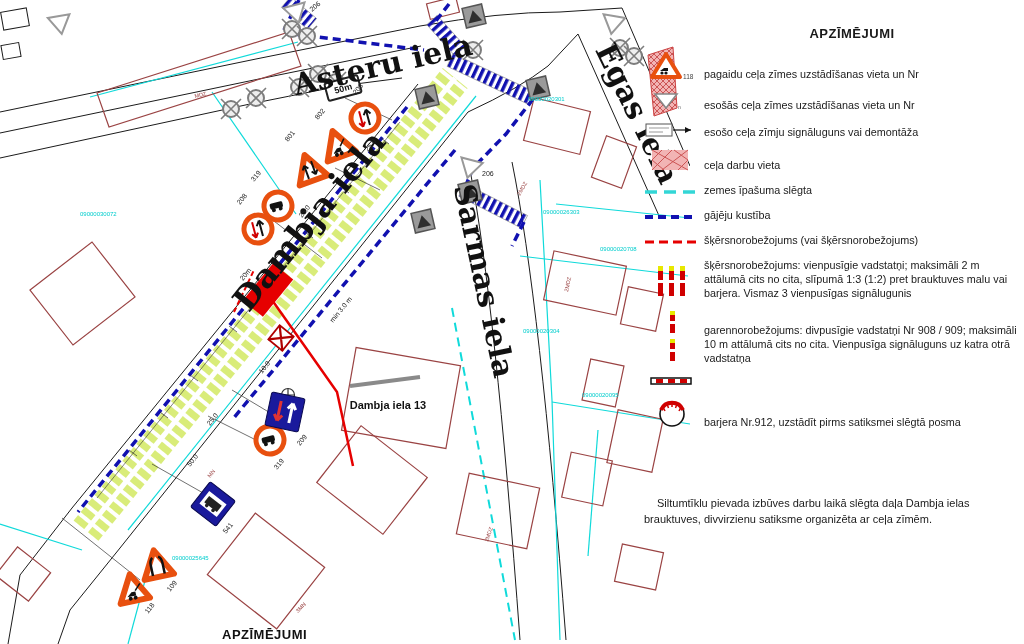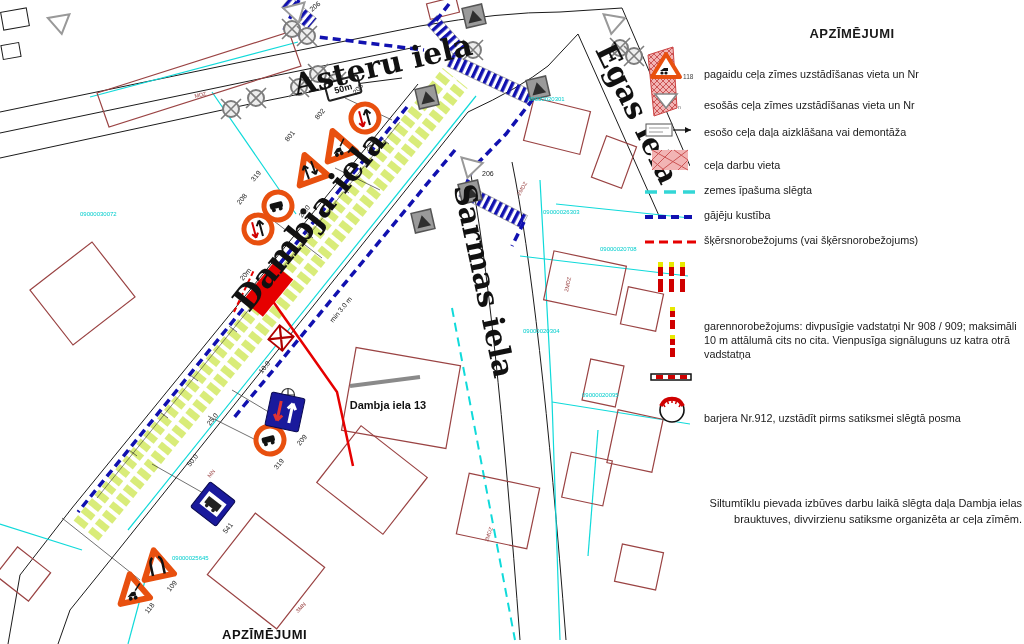--- a/index.html
+++ b/index.html
@@ -5,21 +5,21 @@
   html,body{margin:0;padding:0;background:#fff;}
   #canvas{position:relative;width:1024px;height:644px;background:#ffffff;overflow:hidden;
           font-family:"Liberation Sans",sans-serif;}
   #mapsvg{position:absolute;left:0;top:0;}
   .legend{position:absolute;left:642px;top:26px;width:380px;color:#1a1a1a;}
   .legend-title{font-size:13px;font-weight:bold;text-align:center;letter-spacing:.5px;
                 padding-left:40px;margin-bottom:10px;}
   .lrow{display:flex;align-items:flex-end;margin-bottom:9px;}
   .lic{width:62px;flex:0 0 62px;display:flex;justify-content:center;align-items:center;}
   .ltx{font-size:10.8px;line-height:1.3;padding-top:2px;}
-  .notes{position:absolute;left:644px;top:496px;width:378px;color:#1a1a1a;text-align:right;}
+  .notes{position:absolute;left:644px;top:496px;width:378px;color:#1a1a1a;}
   .notes p{font-size:11px;line-height:1.45;margin:0 0 11px 0;text-indent:13px;}
   .map-bottom-title{position:absolute;left:222px;top:627px;font-size:13px;font-weight:bold;
                     letter-spacing:.5px;color:#111;}
   .street{font-family:"DejaVu Serif",serif;font-weight:bold;fill:#111;}
   .cad{fill:#00cdcd;font-size:6px;}
   .meas{fill:#222;font-size:7px;}
   .slab{fill:#222;font-size:7px;}
   .blab{fill:#9a4343;font-size:5.5px;}
 </style>
 </head>
@@ -386,21 +386,21 @@
 
   <div class="lrow">
     <div class="lic">
       <svg width="56" height="18">
             <rect x="1" y="3" width="26" height="12" fill="#fff" stroke="#555" stroke-width="1"></rect>
             <path d="M4,7 h20 M4,11 h14" stroke="#999" stroke-width="1"></path>
             <path d="M28,9 h18" stroke="#111" stroke-width="1.2"></path>
             <path d="M46,9 l-6,-3 v6 z" fill="#111"></path>
           </svg>
     </div>
-    <div class="ltx">esošo ceļa daļa aizklāšana vai demontāža</div>
+    <div class="ltx">esošo ceļa zīmju signāluguns vai demontāža</div>
   </div>
 
   <div class="lrow">
     <div class="lic">
       <svg width="46" height="24">
             <rect x="2" y="2" width="36" height="20" fill="#f2b4b4"></rect>
             <path d="M2,22 L22,2 M12,22 L38,2 M28,22 L38,12 M2,12 L12,2 M2,2 L38,22 M2,12 L14,22 M24,2 L38,12" stroke="#cc5555" stroke-width="1"></path>
           </svg>
     </div>
     <div class="ltx">ceļa darbu vieta</div>
@@ -443,20 +443,21 @@
               <rect x="2" y="20" width="5" height="3" fill="#fff"></rect>
               <rect x="13" y="10" width="5" height="26" fill="#d00000"></rect>
               <rect x="13" y="6" width="5" height="5" fill="#e8e800"></rect>
               <rect x="13" y="20" width="5" height="3" fill="#fff"></rect>
               <rect x="24" y="10" width="5" height="26" fill="#d00000"></rect>
               <rect x="24" y="6" width="5" height="5" fill="#e8e800"></rect>
               <rect x="24" y="20" width="5" height="3" fill="#fff"></rect>
             </g>
           </svg>
     </div>
+    <div class="ltx">šķērsnorobežojums: vienpusīgie vadstatņi; maksimāli 2 m attālumā cits no cita, slīpumā 1:3 (1:2) pret brauktuves malu vai barjera. Vismaz 3 vienpusīgas signālugunis</div>
   </div>
 
   <div class="lrow">
     <div class="lic">
       <svg width="20" height="56">
             <rect x="7" y="6" width="5" height="18" fill="#d00000"></rect>
             <rect x="7" y="2" width="5" height="4" fill="#e8e800"></rect>
             <rect x="7" y="12" width="5" height="3" fill="#fff"></rect>
             <rect x="7" y="34" width="5" height="18" fill="#d00000"></rect>
             <rect x="7" y="30" width="5" height="4" fill="#e8e800"></rect>

